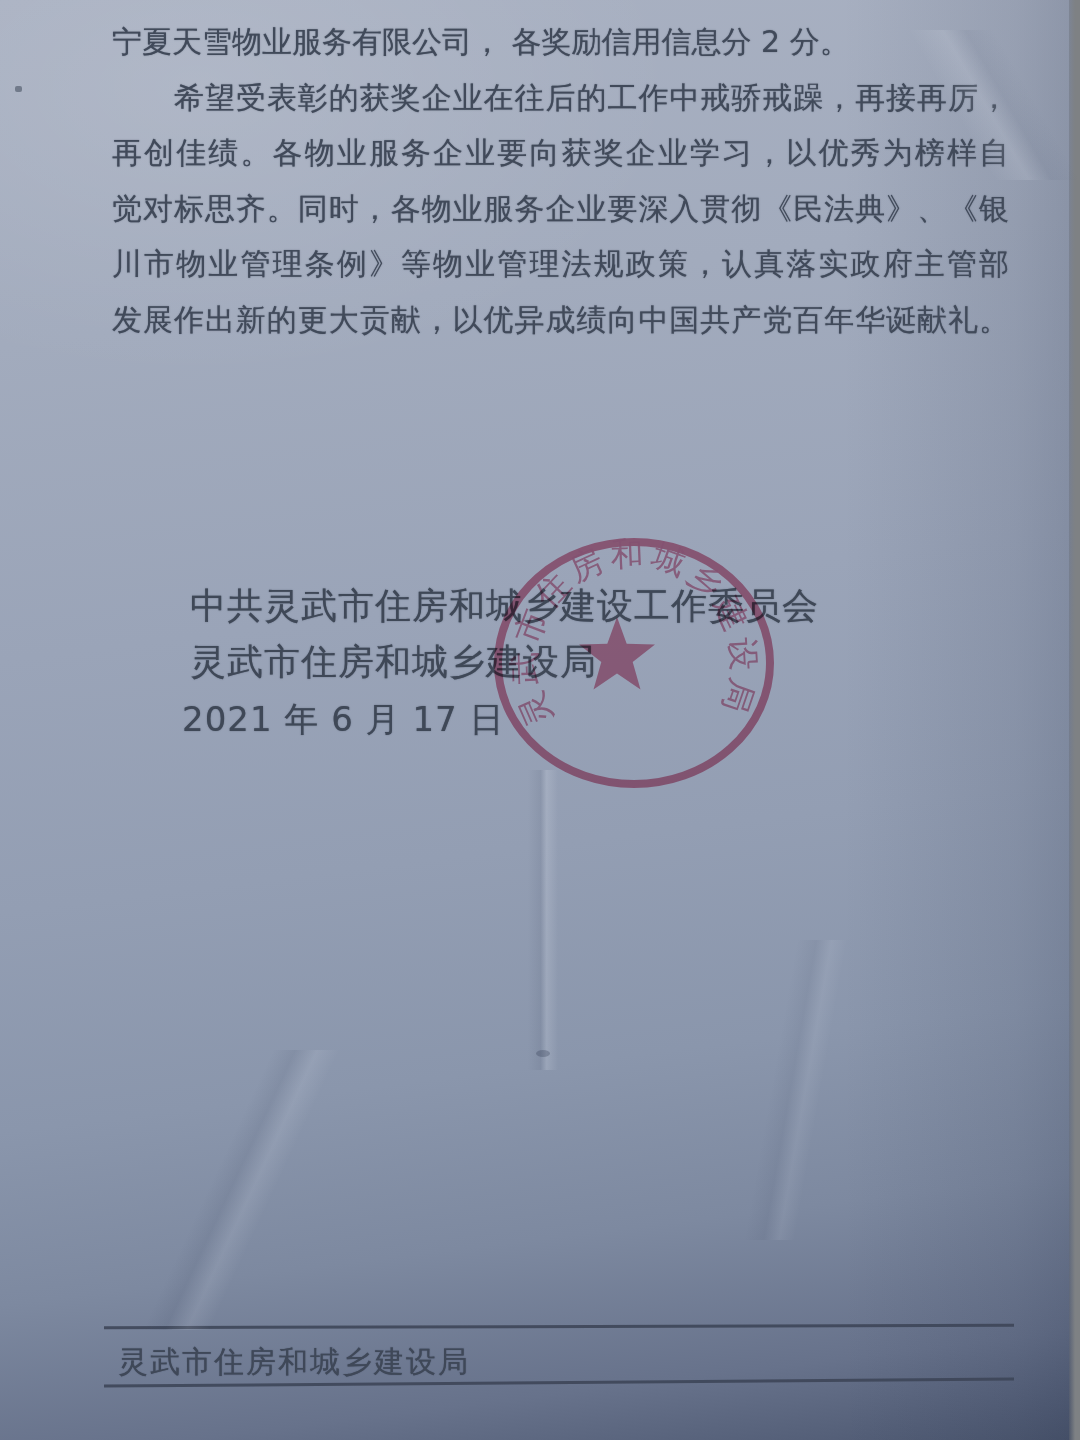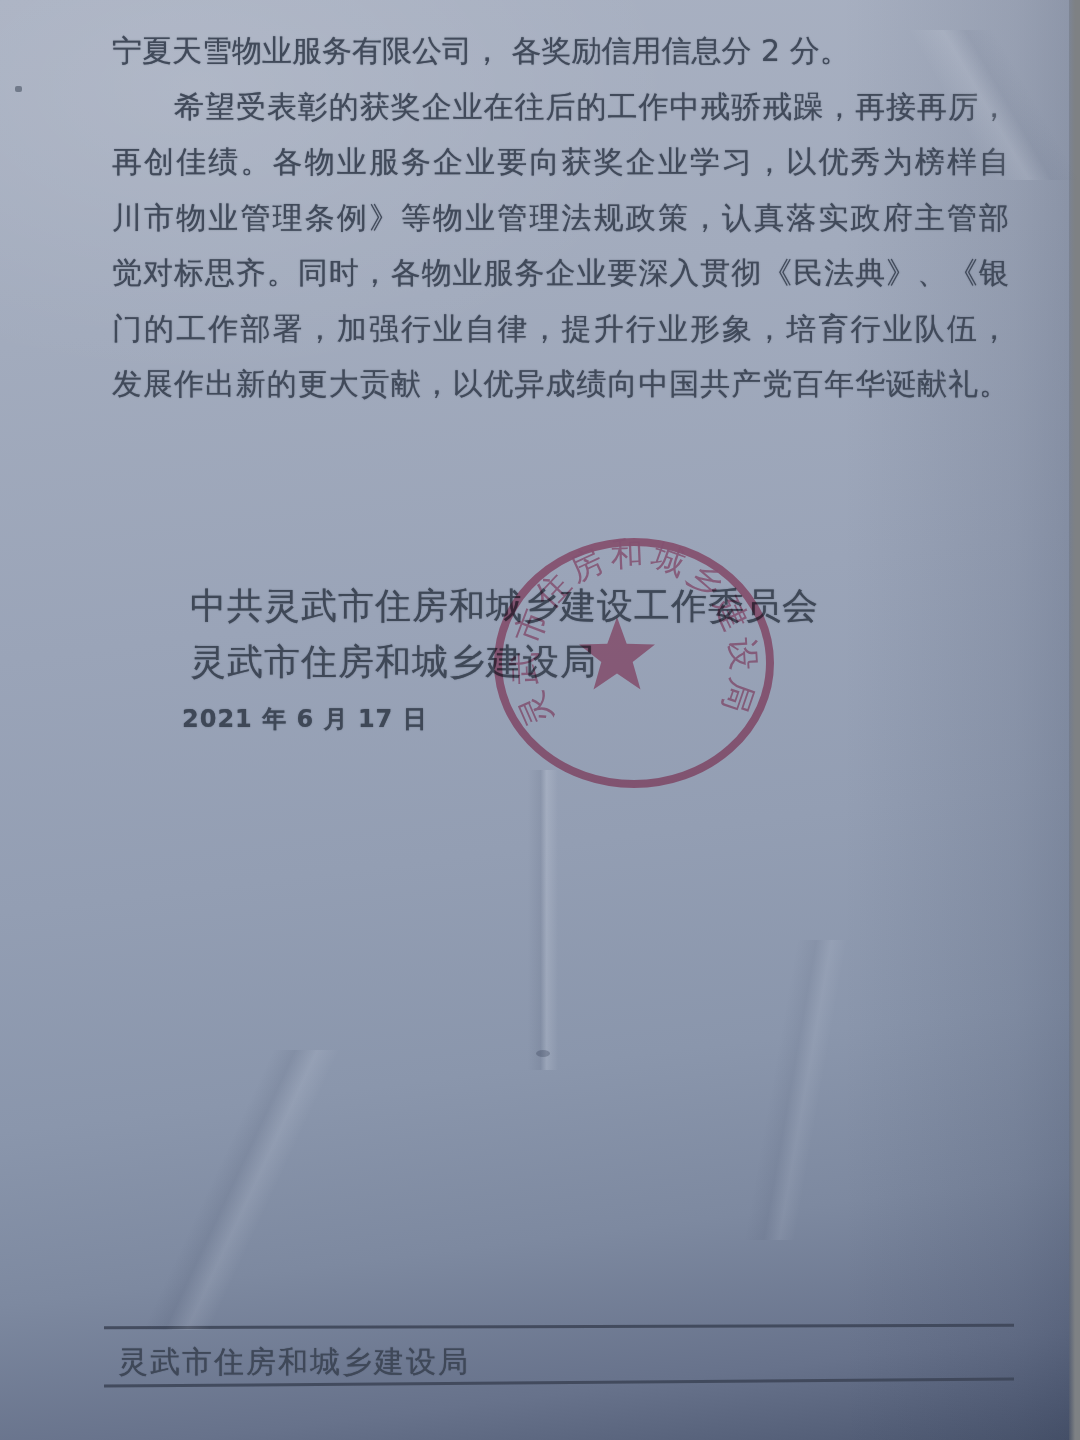--- a/index.html
+++ b/index.html
@@ -22,21 +22,21 @@
         #7d89a0 83%,
         #67728b 93%,
         #545f78 98%,
         #4d5870 100%);
   }
 
   
   .body-text {
     position: absolute;
     left: 112px;
-    top: 23px;
+    top: 14px;
     width: 897px;
     color: #414a5a;
     text-shadow: 0 0 1.2px rgba(55,64,82,0.75);
   }
   .line {
     width: 897px;
     height: 55.5px;
     line-height: 55.5px;
     font-size: 30px;
     white-space: nowrap;
@@ -50,21 +50,21 @@
   
   .signature {
     position: absolute;
     left: 190px;
     top: 578px;
     width: 890px;
     color: #3f4857;
     text-shadow: 0 0 1.2px rgba(55,64,82,0.75);
   }
   .sig-line { font-size: 36px; line-height: 56px; letter-spacing: 1px; }
-  .sig-date { font-size: 24px; line-height: 58px; transform: translateX(-8px); font-weight: bold; }
+  .sig-date { font-size: 34px; line-height: 58px; transform: translateX(-8px); }
 
   
   .seal {
     position: absolute;
     left: 492px;
     top: 537px;
     width: 290px;
     height: 260px;
     mix-blend-mode: multiply;
     opacity: 0.82;
@@ -133,23 +133,22 @@
 </style>
 </head>
 <body>
 
 <div class="page">
 
   <div class="body-text">
     <div class="line first">宁夏天雪物业服务有限公司， 各奖励信用信息分 2 分。</div>
     <div class="line indent">希望受表彰的获奖企业在往后的工作中戒骄戒躁，再接再厉，</div>
     <div class="line">再创佳绩。各物业服务企业要向获奖企业学习，以优秀为榜样自</div>
+    <div class="line">觉对标思齐。同时，各物业服务企业要深入贯彻《民法典》、《银</div>
     <div class="line">川市物业管理条例》等物业管理法规政策，认真落实政府主管部</div>
-    <div class="line">觉对标思齐。同时，各物业服务企业要深入贯彻《民法典》、《银</div>
-    <div class="line">门的工作部署，加强行业自律，提升行业形象，培育行业队伍，</div>
     <div class="line">发展作出新的更大贡献，以优异成绩向中国共产党百年华诞献礼。</div>
   </div>
 
   <div class="signature">
     <div class="sig-line">中共灵武市住房和城乡建设工作委员会</div>
     <div class="sig-line">灵武市住房和城乡建设局</div>
     <div class="sig-line sig-date">2021 年 6 月 17 日</div>
   </div>
 
   <svg class="seal" viewBox="0 0 290 260">

